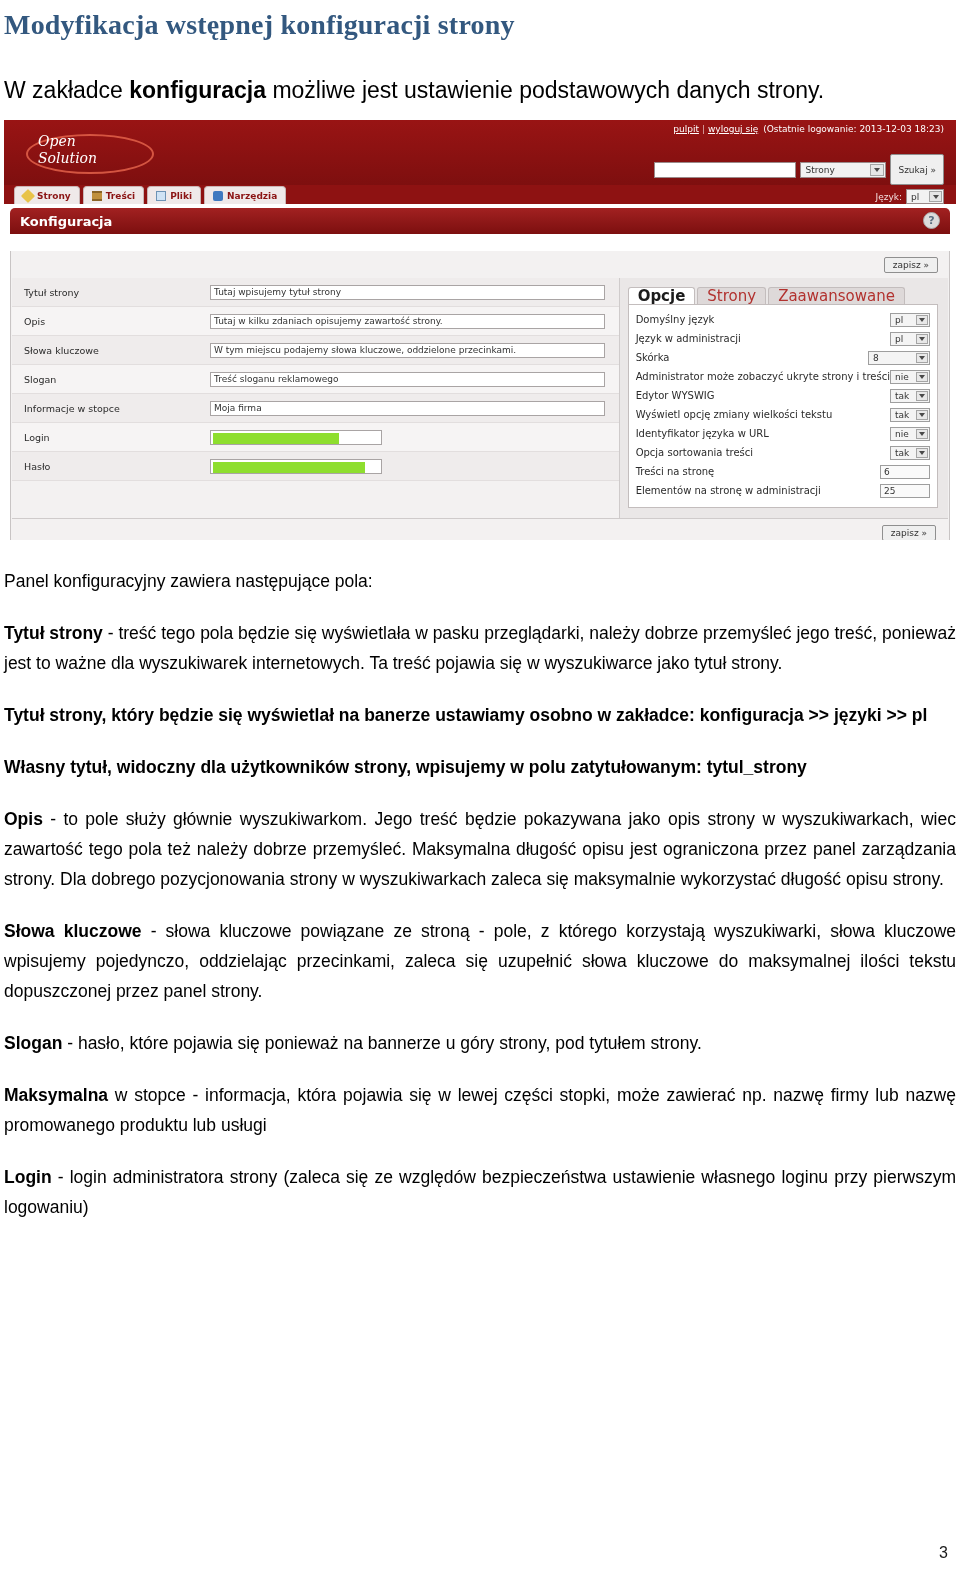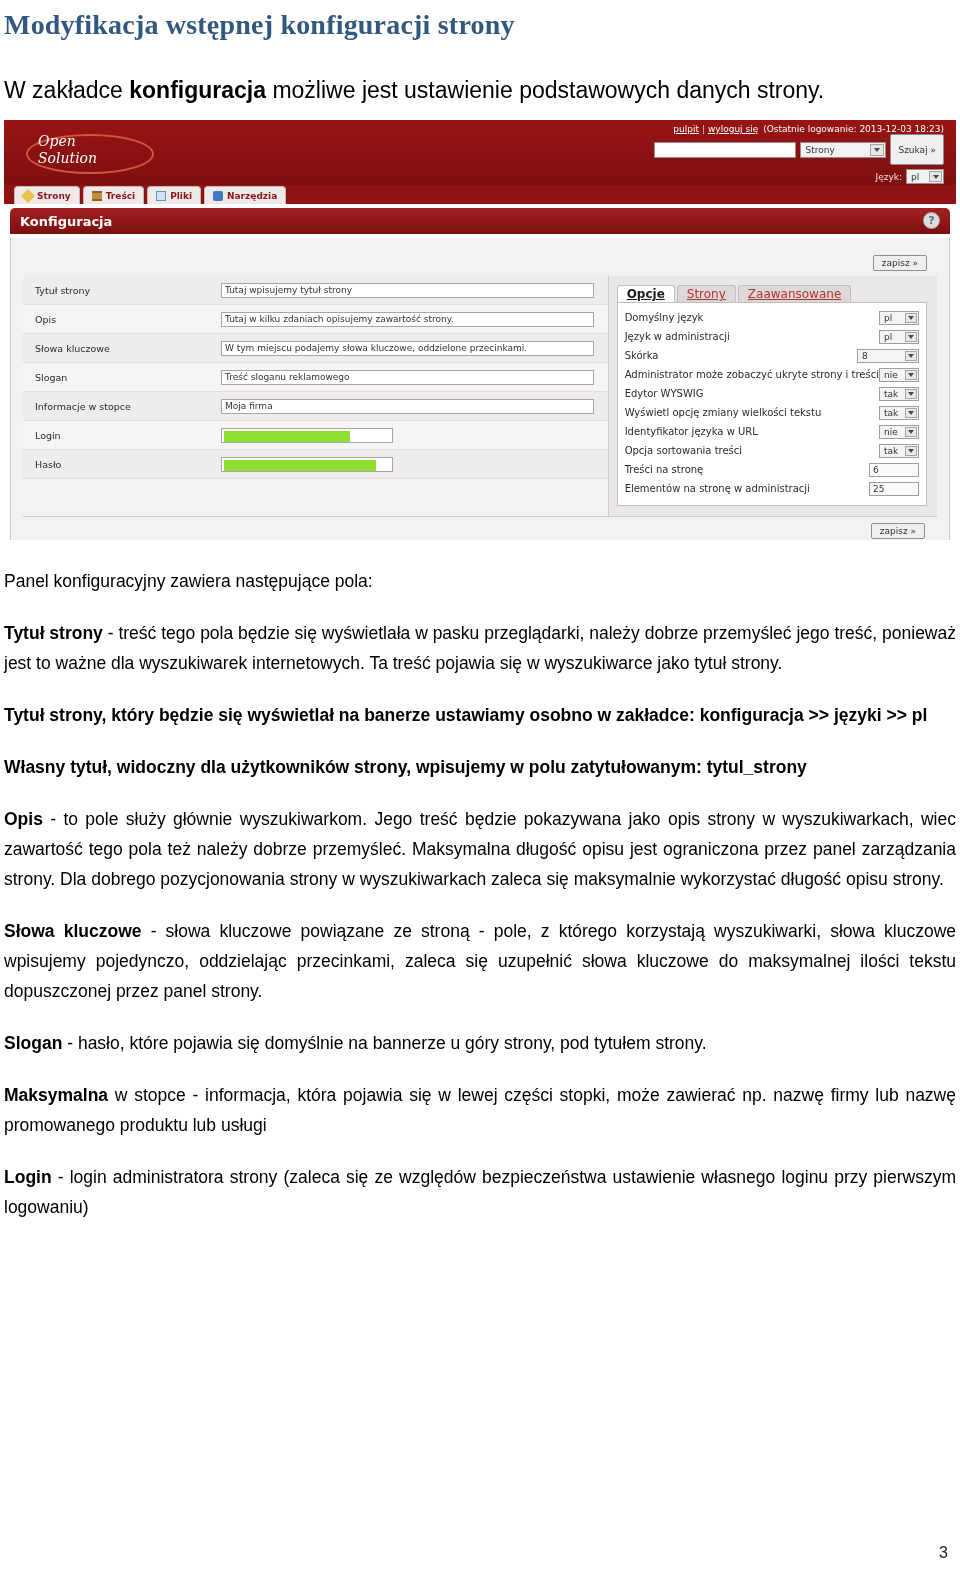--- a/index.html
+++ b/index.html
@@ -77,21 +77,21 @@
   .logo span { position: relative; display: block; }
 
   .hdr-right {
     position: absolute;
     right: 12px;
     top: 4px;
     text-align: right;
     color: #f0d9d9;
     font-size: 9px;
   }
-  .hdr-links { margin-bottom: 0; white-space: nowrap; }
+  .hdr-links { margin-bottom: 20px; white-space: nowrap; }
   .hdr-links a { color: #ffffff; text-decoration: underline; }
   .hdr-links .sep { color: #e0b6b6; padding: 0 3px; }
   .hdr-links .last-login { color: #ffffff; padding-left: 5px; }
 
   .hdr-searchrow { display: flex; justify-content: flex-end; align-items: center; gap: 4px; }
   .hdr-input {
     width: 142px; height: 16px; background: #ffffff;
     border: 1px solid #9a8a8a;
   }
   .hdr-select {
@@ -140,22 +140,22 @@
     position: relative;
   }
   .help-icon {
     position: absolute; right: 10px; top: 4px; width: 17px; height: 17px;
     border-radius: 50%; background: #dcdcdc; border: 1px solid #a8a8a8;
     color: #5a6e80; font-size: 11px; font-weight: bold;
     display: flex; align-items: center; justify-content: center;
   }
 
   .panel-body {
-    margin: 4px 6px; background: #f3f1f1; border: 1px solid #c8c4c4; border-top: none;
-    padding: 12px;
+    margin: 17px 6px; background: #f3f1f1; border: 1px solid #c8c4c4; border-top: none;
+    padding: 1px;
   }
   .toolbar-row { height: 26px; display: flex; justify-content: flex-end; align-items: center; padding-right: 10px; background: #f3f1f1; }
   .btn-save {
     height: 16px; padding: 0 8px; background: #efefef; border: 1px solid #8f8f8f;
     border-radius: 2px; font-size: 9px; color: #333; display: flex; align-items: center;
   }
 
   .panel-cols { display: flex; min-height: 220px; }
   .col-left { width: 628px; border-right: 1px solid #cfcbcb; }
   .col-right { flex: 1; background: #eae7e7; padding: 8px 10px 10px 8px; }
@@ -169,23 +169,23 @@
     height: 15px; background: #ffffff; border: 1px solid #a9a4a4;
     font-size: 9px; color: #333; display: flex; align-items: center; padding-left: 3px;
     position: relative; overflow: hidden;
   }
   .finput.w-full { width: 100%; }
   .finput.w-mid { width: 172px; }
   .redact { position: absolute; left: 2px; top: 2px; height: 11px; background: #8ede2e; }
 
   .tabstrip { display: flex; align-items: flex-end; gap: 2px; height: 18px; }
   .rtab {
-    height: 17px; padding: 0 9px; font-size: 12px; display: flex; align-items: center;
+    height: 17px; padding: 0 9px; font-size: 15px; display: flex; align-items: center;
     border: 1px solid #c3bdbd; border-bottom: none; border-radius: 3px 3px 0 0;
-    background: #ded9d9; color: #b2322f; text-decoration: underline;
+    background: #ded9d9; color: #b2322f;
   }
   .rtab.active { background: #ffffff; color: #1b1b1b; font-weight: bold; }
 
   .rbox { background: #ffffff; border: 1px solid #c3bdbd; padding: 5px 7px 7px 7px; }
   .rrow { display: flex; align-items: center; height: 19px; }
   .rrow .rlabel { flex: 1; font-size: 10px; color: #2b2b2b; white-space: nowrap; }
   .rsel {
     height: 14px; background: #f4f4f4; border: 1px solid #9e9e9e; font-size: 9px;
     color: #333; display: flex; align-items: center; padding-left: 4px; position: relative;
   }
@@ -458,21 +458,21 @@
 
   <p class="just">
     <b>Opis</b><span> - to pole służy głównie wyszukiwarkom. Jego treść będzie pokazywana jako opis strony w wyszukiwarkach, wiec zawartość tego pola też należy dobrze przemyśleć. Maksymalna długość opisu jest ograniczona przez panel zarządzania strony. Dla dobrego pozycjonowania strony w wyszukiwarkach zaleca się maksymalnie wykorzystać długość opisu strony.</span>
   </p>
 
   <p class="just">
     <b>Słowa kluczowe</b><span> - słowa kluczowe powiązane ze stroną - pole, z którego korzystają wyszukiwarki, słowa kluczowe wpisujemy pojedynczo, oddzielając przecinkami, zaleca się uzupełnić słowa kluczowe do maksymalnej ilości tekstu dopuszczonej przez panel strony.</span>
   </p>
 
   <p class="just">
-    <b>Slogan</b><span> - hasło, które pojawia się domyślnie na bannerze u góry strony, pod tytułem strony.</span>
+    <b>Slogan</b><span> - hasło, które pojawia się ponieważ na bannerze u góry strony, pod tytułem strony.</span>
   </p>
 
   <p class="just">
     <b>Maksymalna</b><span> w stopce - informacja, która pojawia się w lewej części stopki, może zawierać np. nazwę firmy lub nazwę promowanego produktu lub usługi</span>
   </p>
 
   <p class="just">
     <b>Login</b><span> - login administratora strony (zaleca się ze względów bezpieczeństwa ustawienie własnego loginu przy pierwszym logowaniu)</span>
   </p>
 

